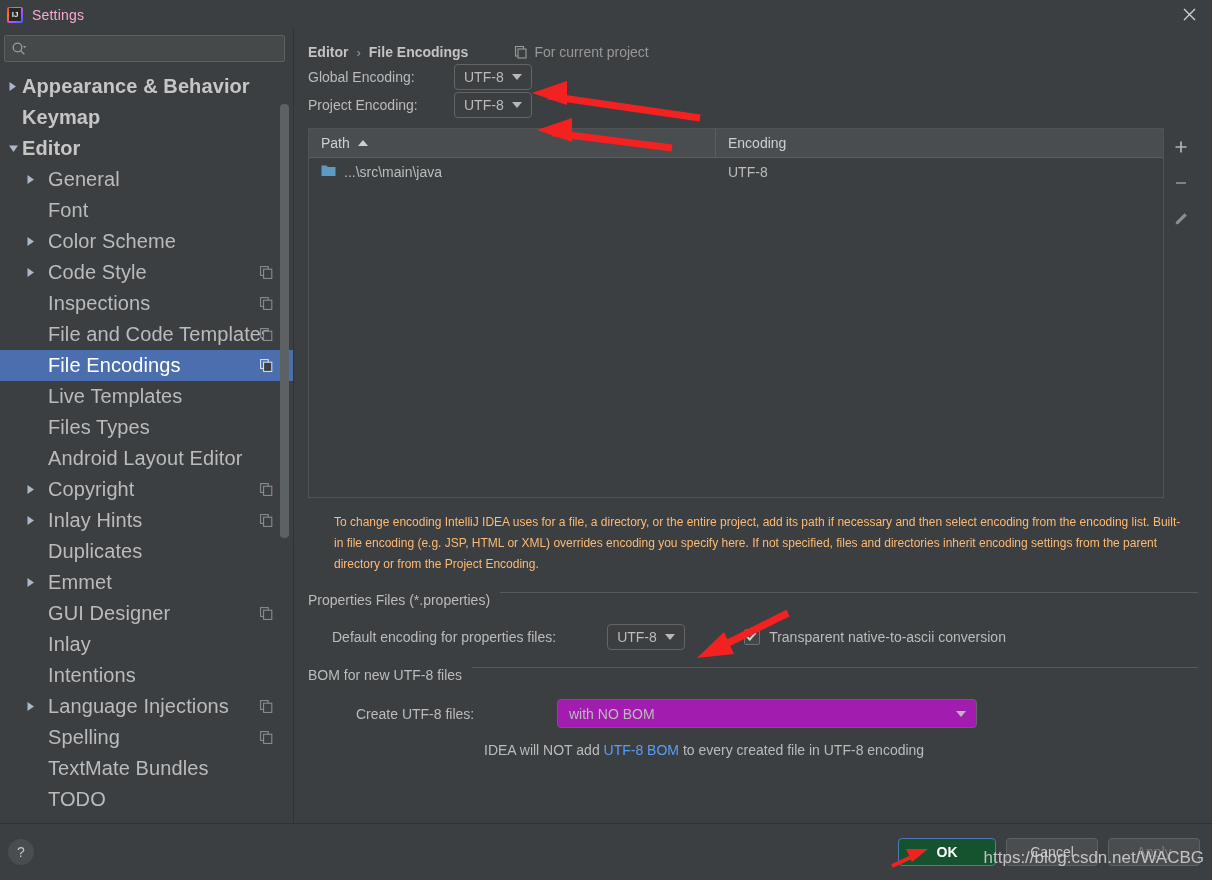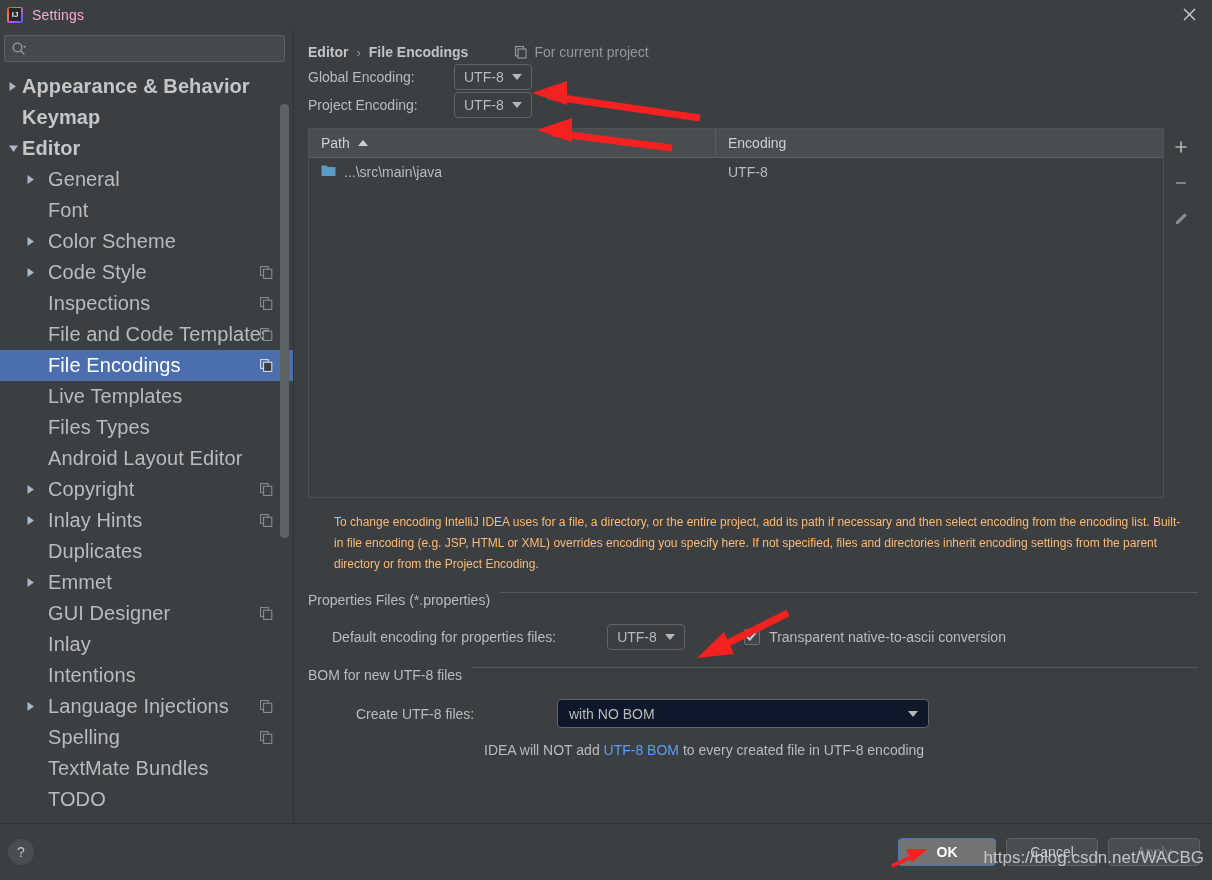--- a/index.html
+++ b/index.html
@@ -384,23 +384,23 @@
     border-width: 0 2px 2px 0;
     transform: rotate(42deg);
   }
   .checklabel {
     margin-left: 9px;
     font-size: 14px;
     color: #bbbbbb;
   }
 
   .combo-wide {
-    width: 372px;
+    width: 420px;
     height: 29px;
-    background: #0f172a;
+    background: #a21caf;
     border: 1px solid #646464;
     border-radius: 4px;
     display: flex;
     align-items: center;
     padding: 0 10px 0 11px;
     box-sizing: border-box;
     justify-content: space-between;
   }
   .combo-wide .cval { font-size: 14px; color: #bbbbbb; }
 
@@ -443,21 +443,21 @@
     min-width: 92px;
     border-radius: 4px;
     border: 1px solid #5e6163;
     background: #4a4d4f;
     color: #c6c6c6;
     font-size: 14px;
     display: flex; align-items: center; justify-content: center;
     box-sizing: border-box;
   }
   .btn.primary {
-    background: #737373;
+    background: #14532d;
     border: 1px solid #4a7ab5;
     color: #ffffff;
     font-weight: bold;
     min-width: 98px;
   }
   .btn.disabled { color: #787b7d; }
 
   
   .anno {
     position: absolute;

